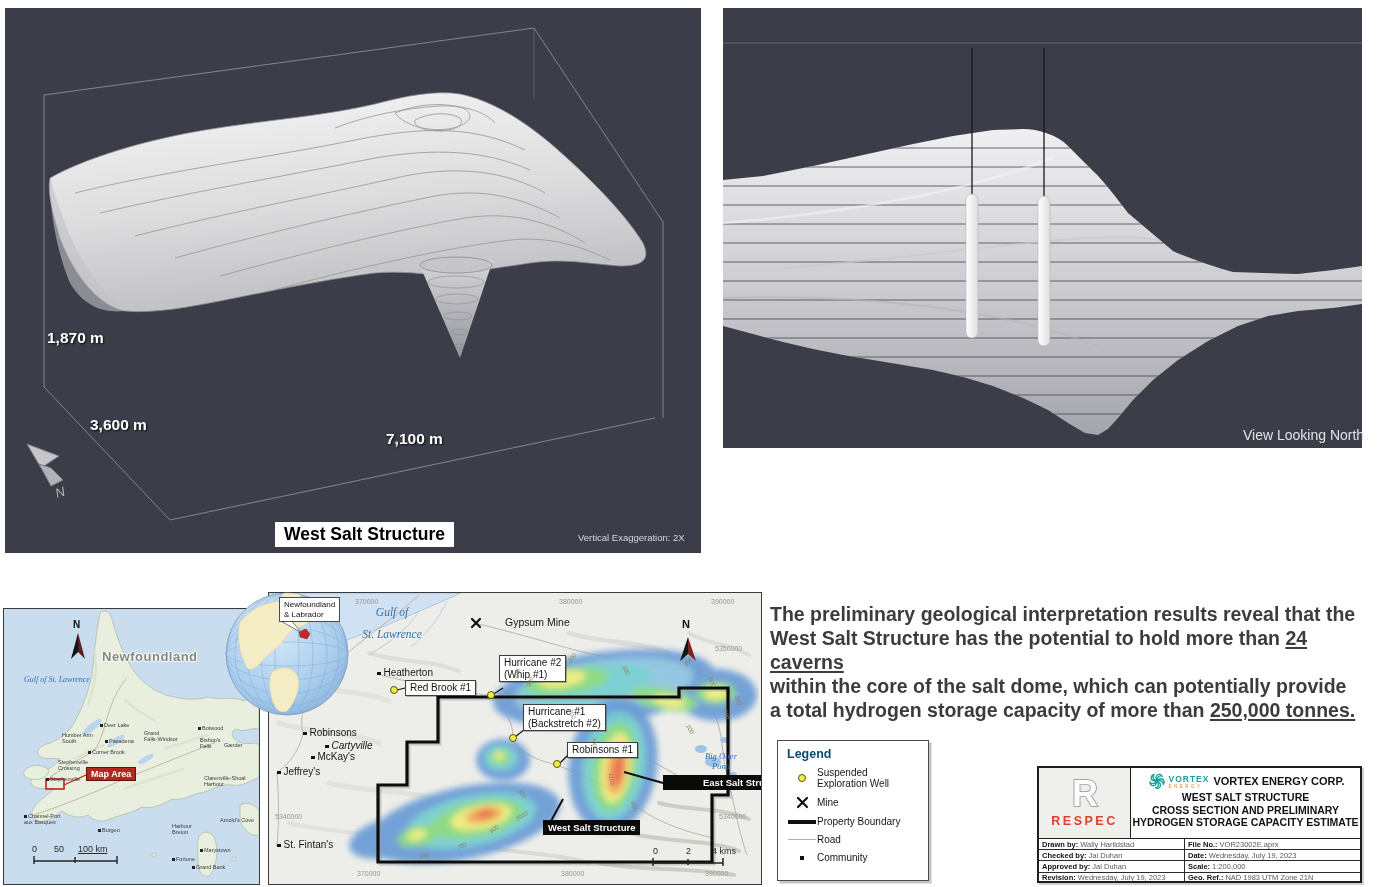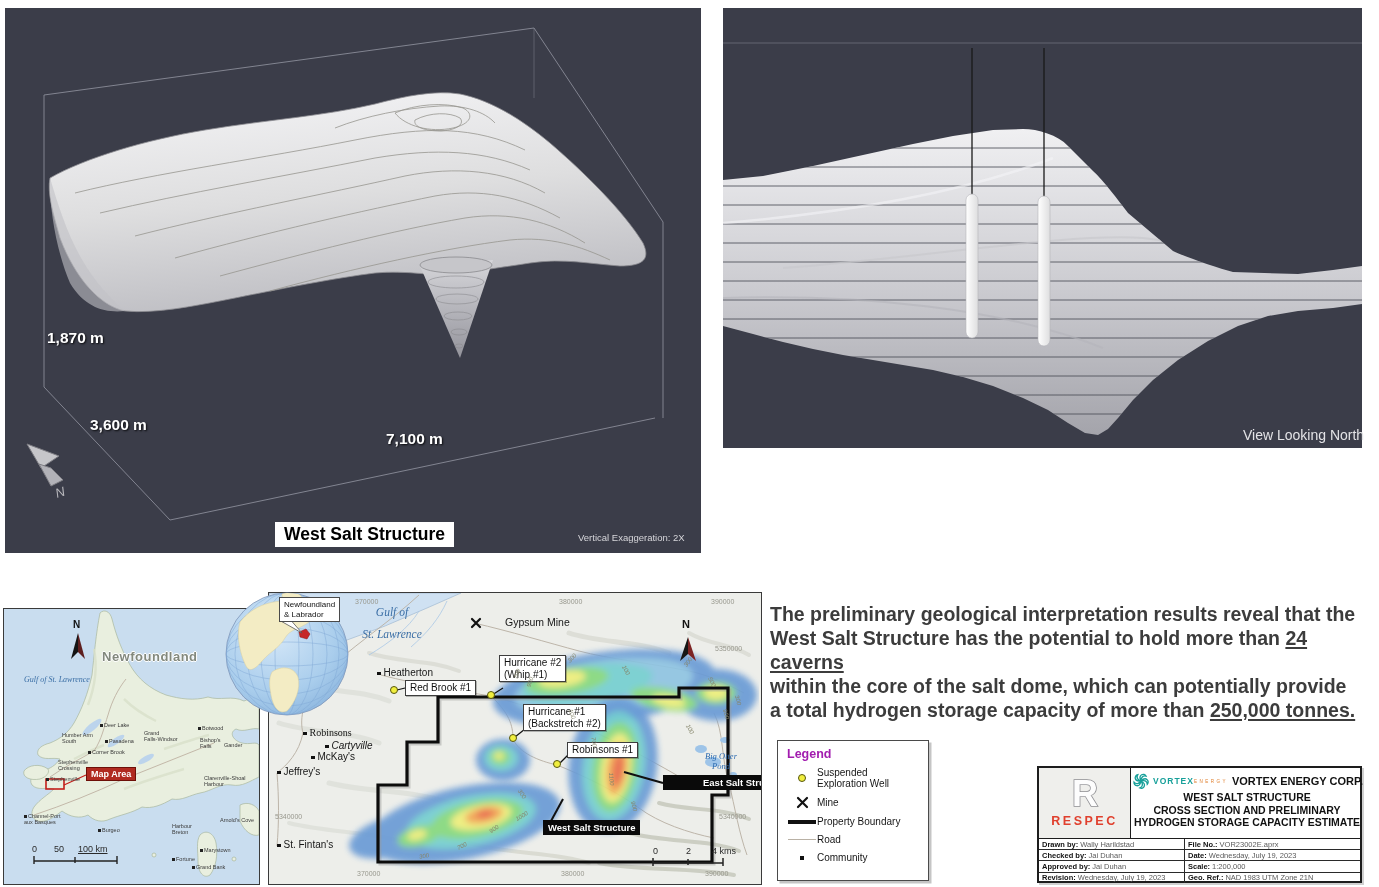--- a/index.html
+++ b/index.html
@@ -56,38 +56,38 @@
   .town{position:absolute;font-size:5.5px;line-height:5.5px;color:#3a3a3a;white-space:pre-line;}
   .town i{display:inline-block;width:2.5px;height:2.5px;background:#222;margin-right:1.5px;vertical-align:middle;}
   
   #para{position:absolute;left:770px;top:602px;width:614px;font-weight:bold;font-size:19.5px;
         line-height:24px;color:#3c3c3c;}
   #para .u{text-decoration:underline;text-decoration-thickness:2px;text-underline-offset:2px;}
   
   #legend{position:absolute;left:777px;top:740px;width:152px;height:141px;background:#fff;
           border:1.5px solid #4a4a4a;box-sizing:border-box;padding:6px 9px 0 9px;
           box-shadow:2.5px 2.5px 0 rgba(110,110,110,.4);}
-  #legendTitle{font-size:12.5px;font-weight:bold;color:#a21caf;margin-bottom:6px;}
+  #legendTitle{font-size:12.5px;font-weight:bold;color:#0c4a6e;margin-bottom:6px;}
   .lgrow{display:flex;align-items:center;margin-bottom:7px;}
   .lgico{width:30px;flex:0 0 30px;display:flex;justify-content:center;align-items:center;}
   .lgtxt{font-size:10px;line-height:11px;color:#161616;white-space:pre-line;}
   .lg-well{width:8px;height:8px;border-radius:50%;background:#f0ee3e;border:1.5px solid #55550f;box-sizing:border-box;}
   .lg-boundary{width:28px;height:4px;background:#111;}
   .lg-road{width:28px;height:1.5px;background:#b9b1a5;}
   .lg-community{width:4px;height:4px;background:#111;}
   
   #tblock{position:absolute;left:1037px;top:766px;width:325px;height:117px;background:#fff;
           border:2px solid #1d1d1d;box-sizing:border-box;box-shadow:2px 2px 0 rgba(120,120,120,.35);}
   #tbTop{display:flex;height:70px;border-bottom:1.5px solid #1d1d1d;}
   #tbLogoCell{width:92px;flex:0 0 92px;border-right:1.5px solid #1d1d1d;background:#efefec;
               display:flex;flex-direction:column;align-items:center;justify-content:flex-start;padding-top:3px;box-sizing:border-box;}
   #respecTxt{color:#e0402e;font-weight:bold;font-size:12.5px;letter-spacing:2.5px;margin-top:1px;}
   #tbHead{flex:1;display:flex;flex-direction:column;align-items:center;padding-top:3px;}
   #tbCorpRow{display:flex;align-items:center;}
-  #vortexStack{display:flex;flex-direction:row;align-items:center;margin:0 0 0 2px;}
+  #vortexStack{display:flex;flex-direction:column;margin:0 0 0 2px;}
   #vortexTxt{color:#17a09a;font-weight:bold;font-size:8.5px;letter-spacing:1px;}
   #vortexSub{color:#e08030;font-size:4.5px;letter-spacing:2.5px;}
   #corpName{font-weight:bold;font-size:11px;color:#111;margin-left:4px;white-space:nowrap;}
   .tbTitleLine{font-weight:bold;font-size:10.5px;line-height:12.5px;color:#111;text-align:center;white-space:nowrap;}
   .tbrow{display:flex;border-top:1px solid #2a2a2a;height:10.2px;}
   .tbrow:first-child{border-top:none;}
   .tbcell{display:flex;align-items:center;padding:0 3px;overflow:hidden;white-space:nowrap;box-sizing:border-box;}
   .tbcell.l{width:146px;flex:0 0 146px;border-right:1px solid #2a2a2a;}
   .tbcell.r{flex:1;}
   .tbl{font-weight:bold;font-size:7.5px;color:#111;margin-right:2px;}
@@ -447,21 +447,21 @@
         <div class="coord" style="left: 86px; top: 5px;">370000</div>
         <div class="coord" style="left: 290px; top: 5px;">380000</div>
         <div class="coord" style="left: 442px; top: 5px;">390000</div>
         <div class="coord" style="left: 446px; top: 52px;">5350000</div>
         <div class="coord" style="left: 450px; top: 220px;">5340000</div>
         <div class="coord" style="left: 6px; top: 220px;">5340000</div>
         <div class="coord" style="left: 88px; top: 277px;">370000</div>
         <div class="coord" style="left: 292px; top: 277px;">380000</div>
         <div class="coord" style="left: 436px; top: 277px;">390000</div>
         <div class="comm" style="left: 108px; top: 74px;"><i></i><span>Heatherton</span></div>
-        <div class="comm" style="left: 34px; top: 134px; font-family: Liberation Serif, serif;"><i></i><span>Robinsons</span></div>
+        <div class="comm" style="left: 34px; top: 134px;"><i></i><span>Robinsons</span></div>
         <div class="comm" style="left: 56px; top: 147px; font-style: italic;"><i></i><span>Cartyville</span></div>
         <div class="comm" style="left: 42px; top: 158px;"><i></i><span>McKay's</span></div>
         <div class="comm" style="left: 8px; top: 173px;"><i></i><span>Jeffrey's</span></div>
         <div class="comm" style="left: 8px; top: 246px;"><i></i><span>St. Fintan's</span></div>
         <div class="wdot" style="left: 125px; top: 97px;"></div>
         <div class="wbox" style="left: 136px; top: 87px;">Red Brook #1</div>
         <div class="wdot" style="left: 222px; top: 102px;"></div>
         <div class="wbox" style="left: 230px; top: 62px;">Hurricane #2
 (Whip #1)</div>
         <div class="wdot" style="left: 244px; top: 145px;"></div>

